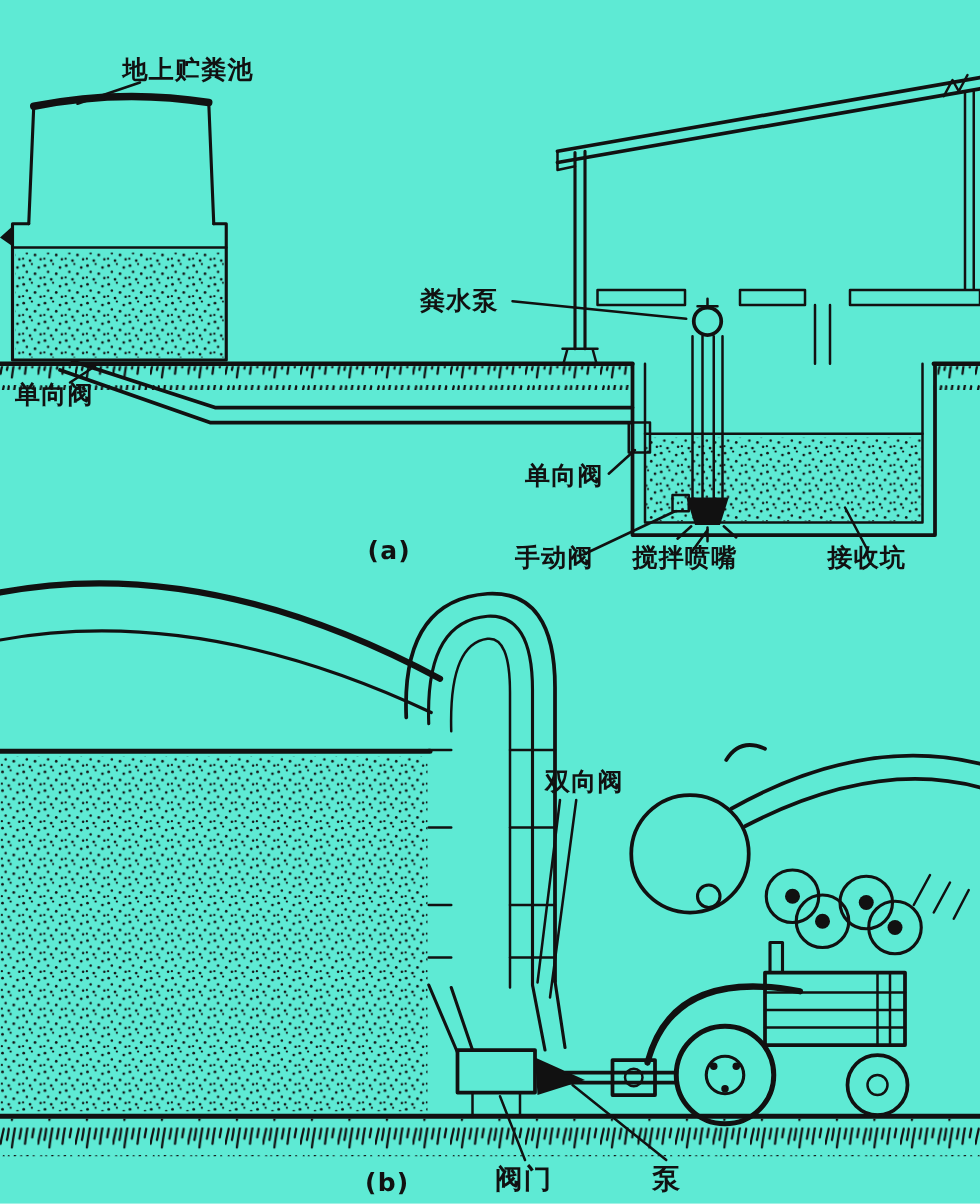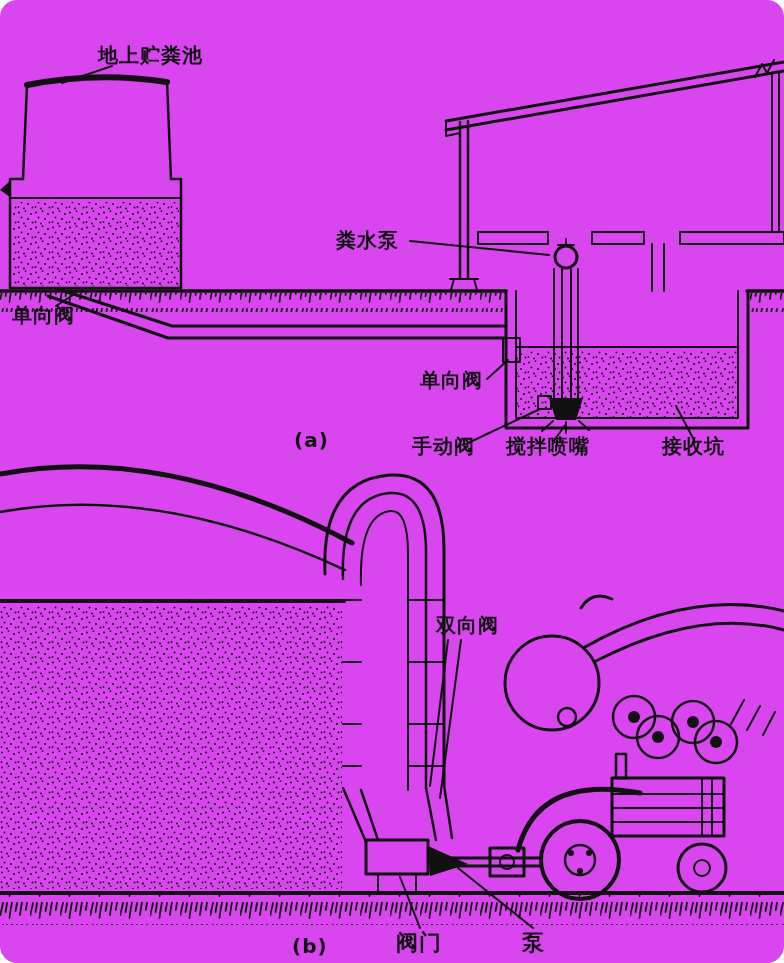--- a/index.html
+++ b/index.html
@@ -1,16 +1,16 @@
 <!DOCTYPE html>
 <html><head>
 <meta charset="utf-8">
 <style>
   html,body{margin:0;padding:0;background:#ffffff;}
-  .stage{position:relative;width:784px;height:963px;background:#d946ef;overflow:hidden;border-radius:17px;}
+  .stage{position:relative;width:784px;height:963px;background:#5eead4;overflow:hidden;}
   svg{display:block;}
   .ink{stroke:#111111;fill:none;stroke-linecap:round;stroke-linejoin:round;}
   text.lbl{
     font-family:"DejaVu Sans",sans-serif;
     font-weight:700;
     fill:#111111;
     stroke:none;
     letter-spacing:1px;
   }
 </style>

